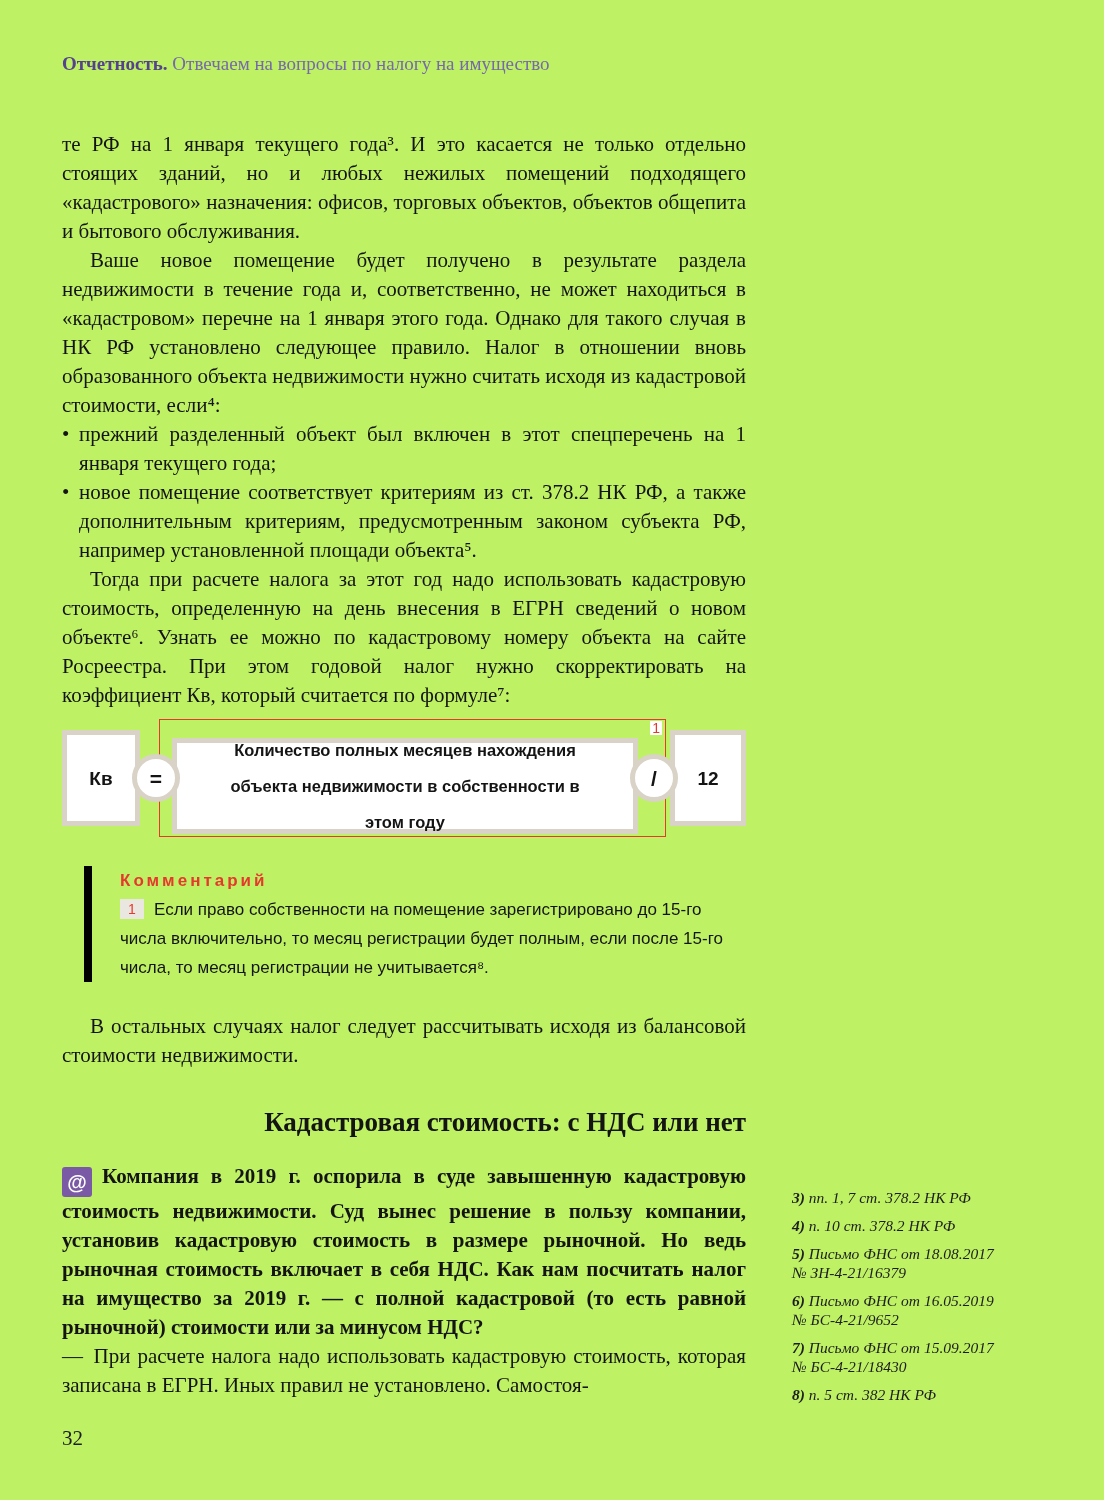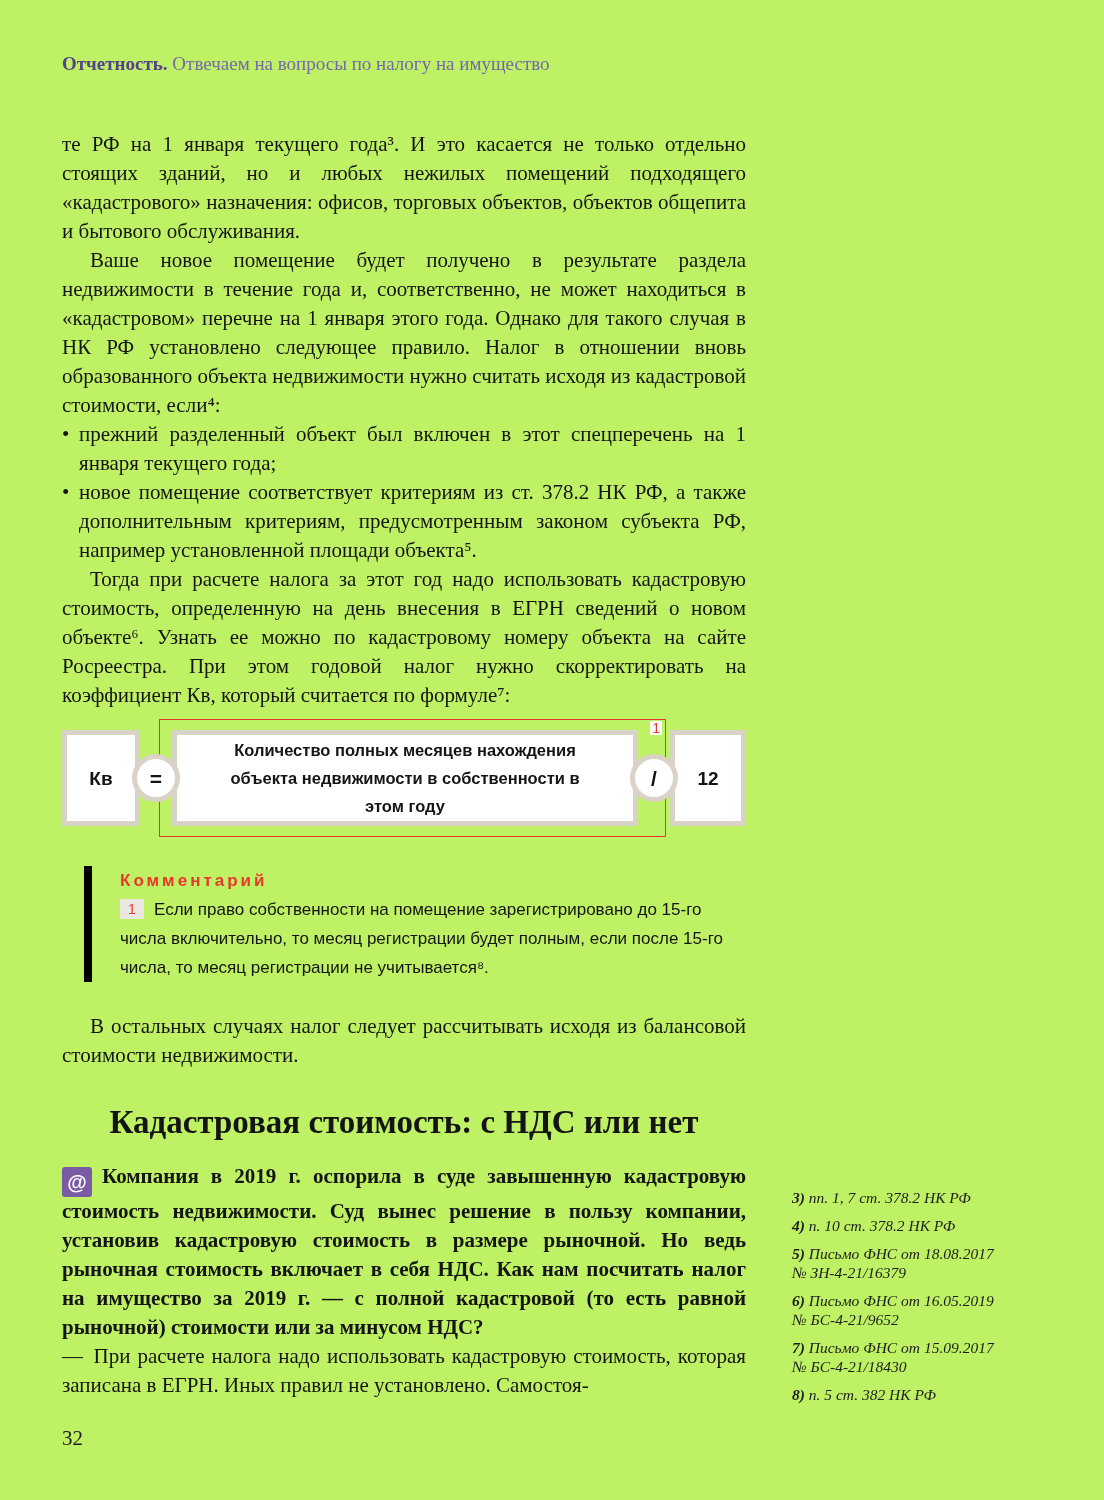--- a/index.html
+++ b/index.html
@@ -55,21 +55,21 @@
     width:48px;height:48px;border-radius:50%;
     background:#fff;border:5px solid #d9d2c6;
     align-self:center;
     display:flex;align-items:center;justify-content:center;
     font-weight:bold;font-size:21px;
     margin:0 -8px;z-index:3;box-sizing:border-box;
   }
   .f-mid-wrap{flex:1;position:relative;z-index:1;}
   .f-mid{
     position:relative;width:100%;height:100%;
-    font-size:16.5px;line-height:28px;padding:0 34px;z-index:2;
+    font-size:16.5px;line-height:36px;padding:0 34px;z-index:2;margin-top:8px;
   }
   .callout-rect{
     position:absolute;top:-11px;left:-13px;right:-28px;bottom:-11px;
     border:1.6px solid #e6392e;z-index:0;
   }
   .callout-num{
     position:absolute;top:-9px;right:-24px;z-index:4;
     color:#e6392e;background:#fff;
     font-family:"Liberation Sans", sans-serif;
     font-size:14px;line-height:14px;padding:0 2px;
@@ -89,23 +89,23 @@
   }
   .comment-body{font-size:17px;line-height:29px;max-width:620px;}
   .comment-badge{
     display:inline-block;width:24px;text-align:center;
     background:#eae7e1;color:#e6392e;
     font-size:14px;line-height:20px;
     margin-right:10px;vertical-align:1px;
   }
   
   h2.section-heading{
-    font-size:33px;line-height:32px;
+    font-size:27px;line-height:32px;
     margin:36px 0 24px 0;
-    font-weight:bold;text-align:center;
+    font-weight:bold;text-align:right;
   }
   .question{font-weight:bold;}
   .at-badge{
     display:inline-block;width:30px;height:30px;
     background:#7a5aa5;border-radius:3px;
     color:#fff;font-family:"Liberation Sans", sans-serif;
     font-size:20px;line-height:30px;font-weight:bold;
     text-align:center;vertical-align:-6px;
     margin-right:10px;
   }

